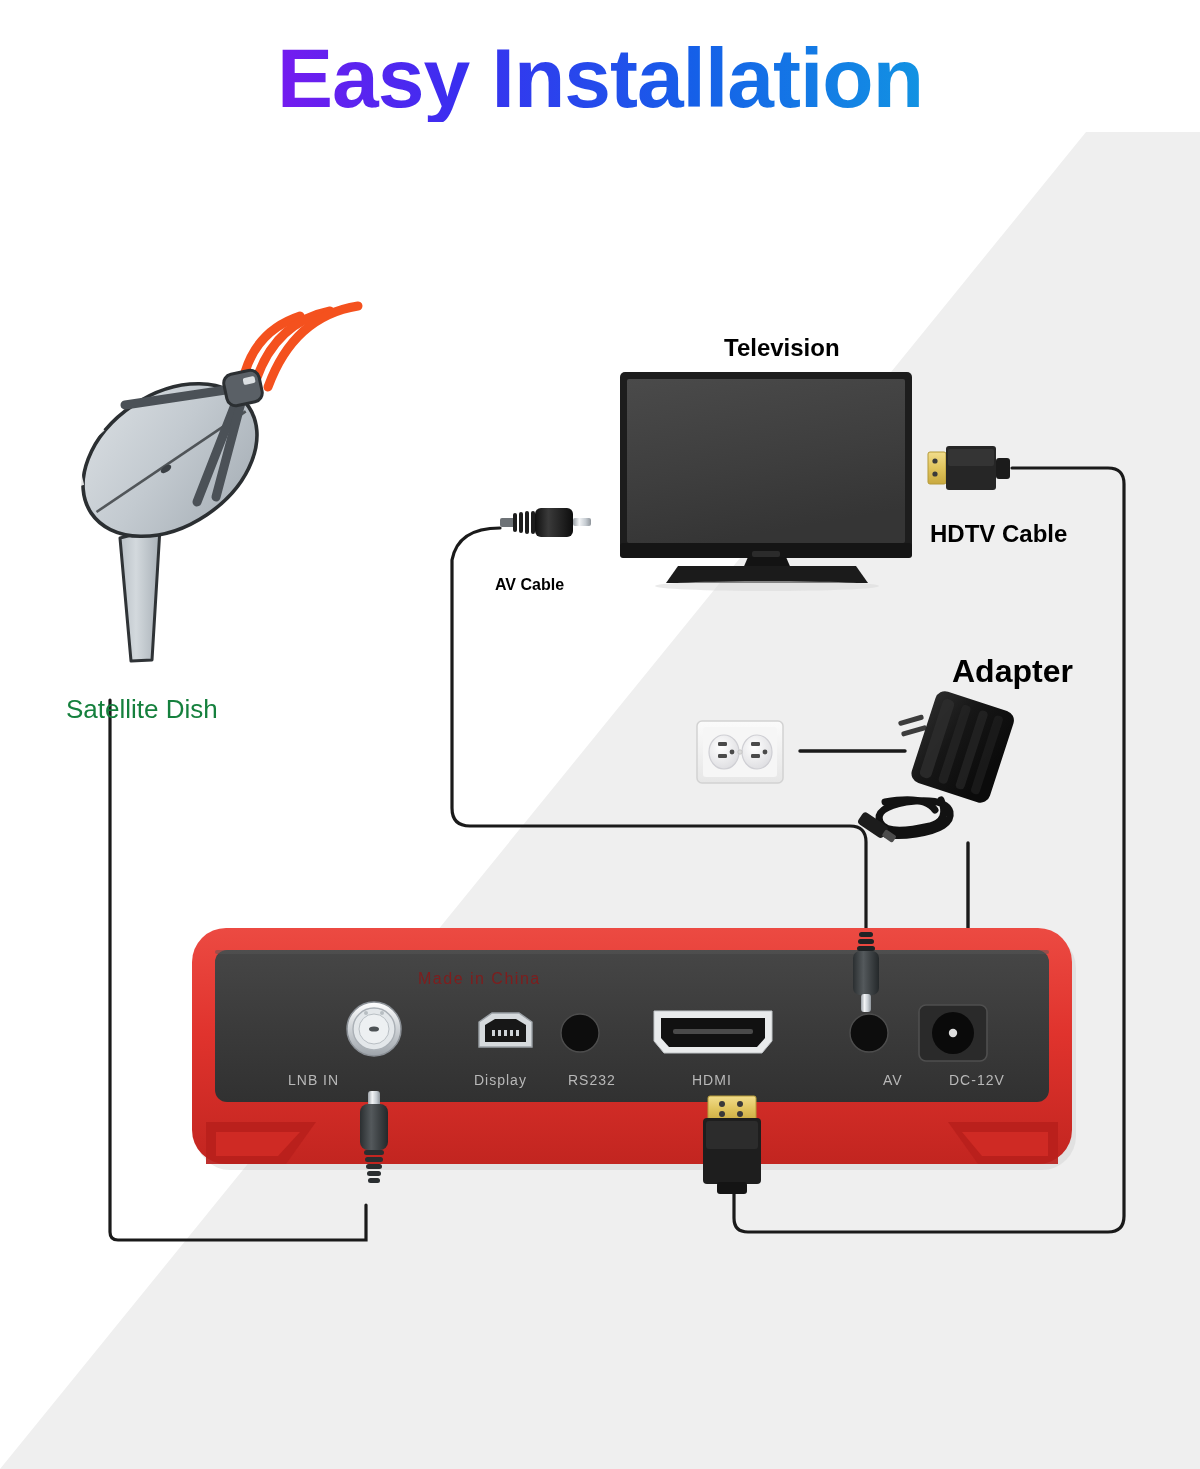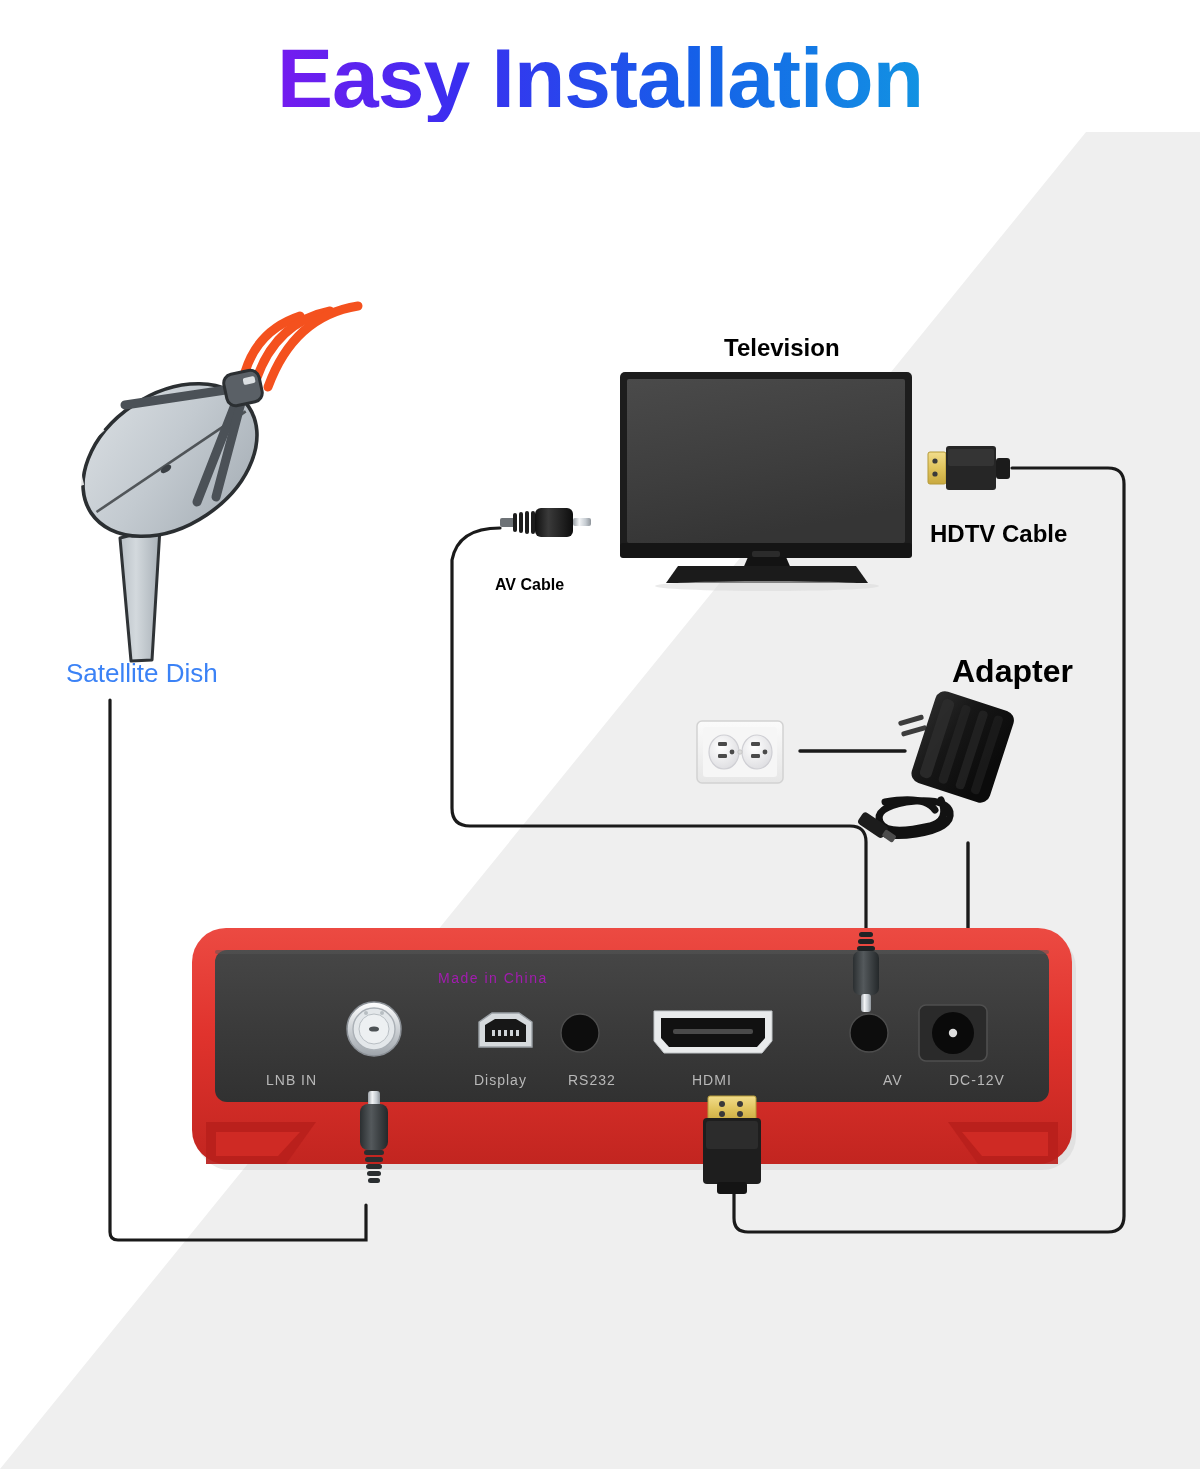--- a/index.html
+++ b/index.html
@@ -28,39 +28,39 @@
   }
   .lbl{
     position:absolute;
     font-weight:bold;
     color:#000000;
     white-space:nowrap;
   }
   .lbl-plain{
     position:absolute;
     font-weight:normal;
-    color:#3b82f6;
-    white-space:nowrap;
+    color:#15803d;
+    white-space:nowrap;
+    margin-top:36px;
   }
   .svg-layer{position:absolute;left:0;top:0;width:1200px;height:1469px;}
   .port-lbl{
     position:absolute;
     font-size:14px;
     color:#b8b8b8;
     letter-spacing:1px;
     white-space:nowrap;
     font-family:"Liberation Sans", sans-serif;
   }
   .made-in{
     position:absolute;
-    font-size:14px;
-    color:#a21caf;
+    font-size:16px;
+    color:#7f1d1d;
     letter-spacing:1.5px;
     white-space:nowrap;
-    margin-left:20px;
   }
 </style>
 </head>
 <body>
 
 <div id="stage">
 
   <svg id="bg-diagonal" viewBox="0 0 1200 1469">
     <rect x="0" y="0" width="1200" height="1469" fill="#ffffff"></rect>
     <polygon points="1086,132 1200,132 1200,1469 0,1469" fill="#efefef"></polygon>
@@ -352,20 +352,20 @@
   <div class="lbl" style="left:724px; top:334px; font-size:24px;">Television</div>
 
   <div class="lbl" style="left:495px; top:576px; font-size:16px;">AV Cable</div>
 
   <div class="lbl" style="left:930px; top:520px; font-size:24px;text-align:center;">HDTV Cable</div>
 
   <div class="lbl" style="left:952px; top:653px; font-size:32px;">Adapter</div>
 
   <div class="made-in" style="left:418px; top:970px;">Made in China</div>
 
-  <div class="port-lbl" style="left:266px; top:1072px;">LNB IN</div>
+  <div class="port-lbl" style="left:288px; top:1072px;">LNB IN</div>
   <div class="port-lbl" style="left:474px; top:1072px;">Display</div>
   <div class="port-lbl" style="left:568px; top:1072px;">RS232</div>
   <div class="port-lbl" style="left:692px; top:1072px;">HDMI</div>
   <div class="port-lbl" style="left:883px; top:1072px;">AV</div>
   <div class="port-lbl" style="left:949px; top:1072px;">DC-12V</div>
 
 </div>
 
 </body></html>

